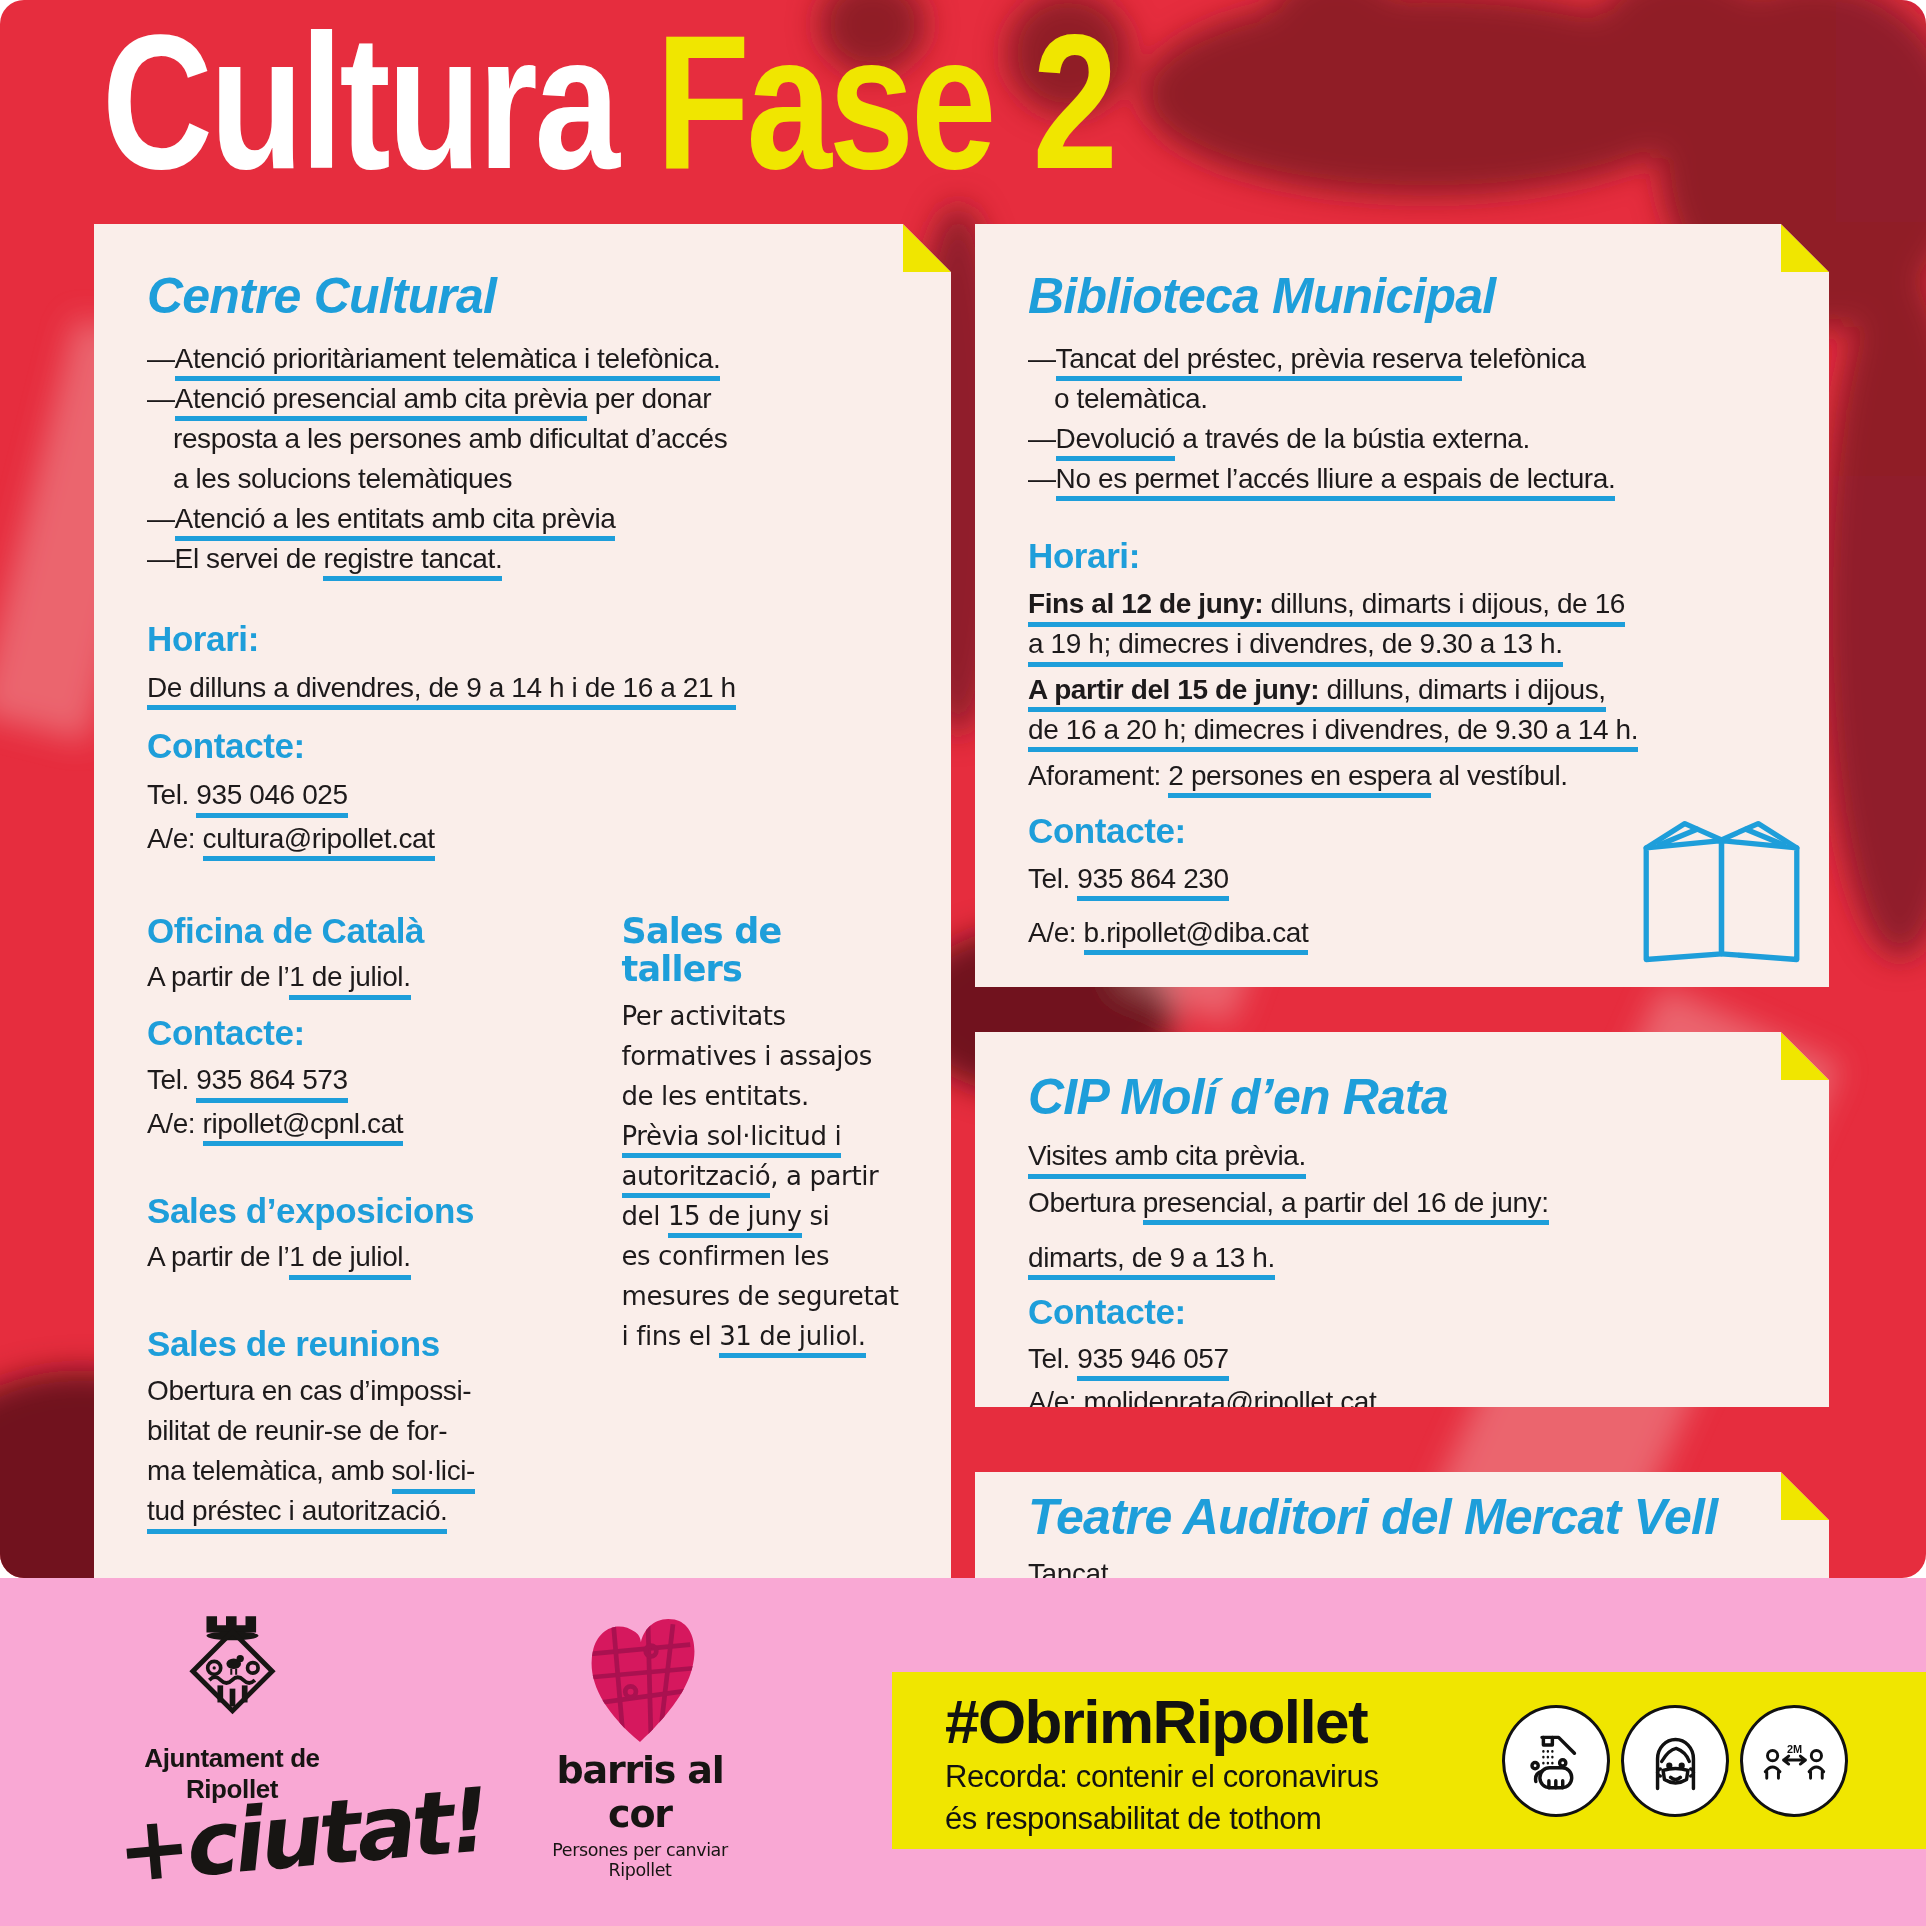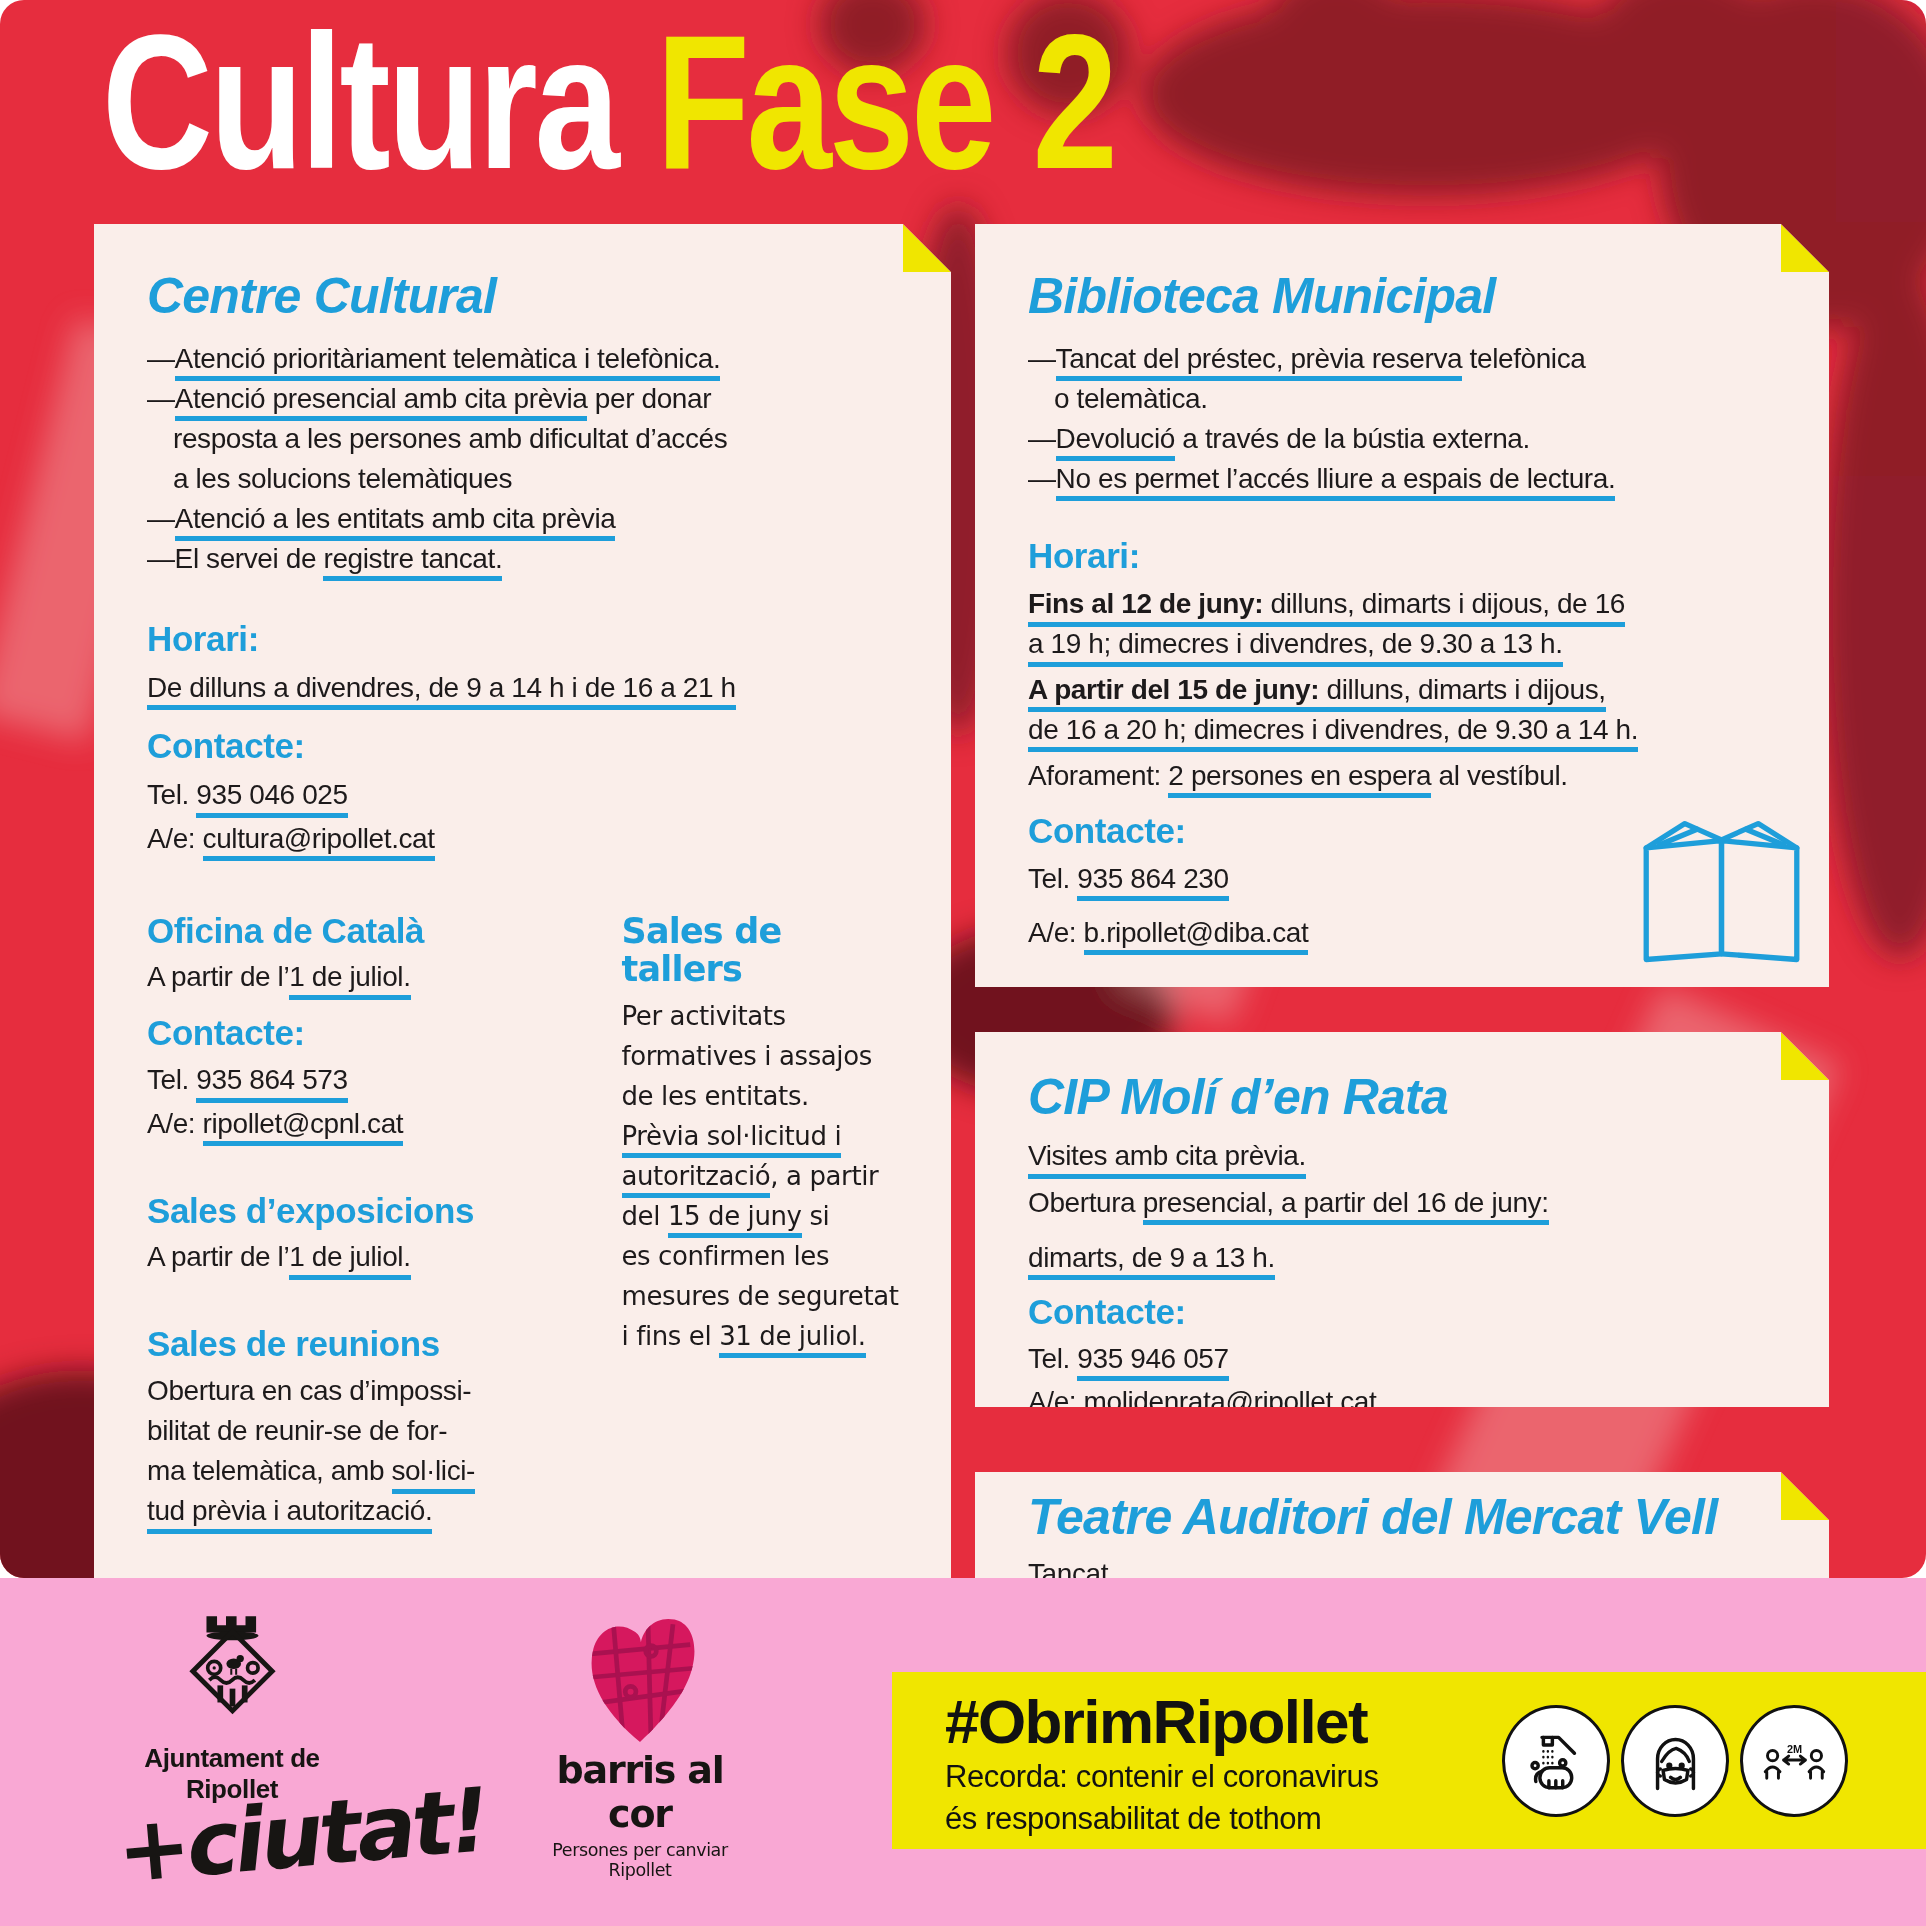--- a/index.html
+++ b/index.html
@@ -120,21 +120,21 @@
             <h3>Oficina de Català</h3>
             <div class="body" style="margin-top:7.3px;"><span>A partir de l’</span><span class="u">1 de juliol.</span></div>
             <div class="sub" style="margin-top:16.3px;">Contacte:</div>
             <div class="body" style="margin-top:8.2px;"><span>Tel. </span><span class="u">935 864 573</span></div>
             <div class="body" style="margin-top:3.3px;"><span>A/e: </span><span class="u">ripollet@cpnl.cat</span></div>
 
             <h3 style="margin-top:48px;">Sales d’exposicions</h3>
             <div class="body" style="margin-top:7.3px;"><span>A partir de l’</span><span class="u">1 de juliol.</span></div>
 
             <h3 style="margin-top:48px;">Sales de reunions</h3>
-            <div class="body" style="margin-top:7.3px;"><span>Obertura en cas d’impossi-</span><br><span>bilitat de reunir-se de for-</span><br><span>ma telemàtica, amb </span><span class="u">sol·lici-</span><br><span class="u">tud prèvia i autorització.</span></div>
+            <div class="body" style="margin-top:7.3px;"><span>Obertura en cas d’impossi-</span><br><span>bilitat de reunir-se de for-</span><br><span>ma telemàtica, amb </span><span class="u">sol·lici-</span><br><span class="u">tud préstec i autorització.</span></div>
           </div>
           <div class="col-b">
             <h3 class="round">Sales de tallers</h3>
             <div class="tallers-para" style="margin-top:7.3px;"><span>Per activitats</span><br><span>formatives i assajos</span><br><span>de les entitats.</span><br><span class="u">Prèvia sol·licitud i</span><br><span class="u">autorització</span><span>, a partir</span><br><span>del </span><span class="u">15 de juny</span><span> si</span><br><span>es confirmen les</span><br><span>mesures de seguretat</span><br><span>i fins el </span><span class="u">31 de juliol.</span></div>
           </div>
         </div>
       </div>
     </div>
 
     <div class="panel panel-biblio">

